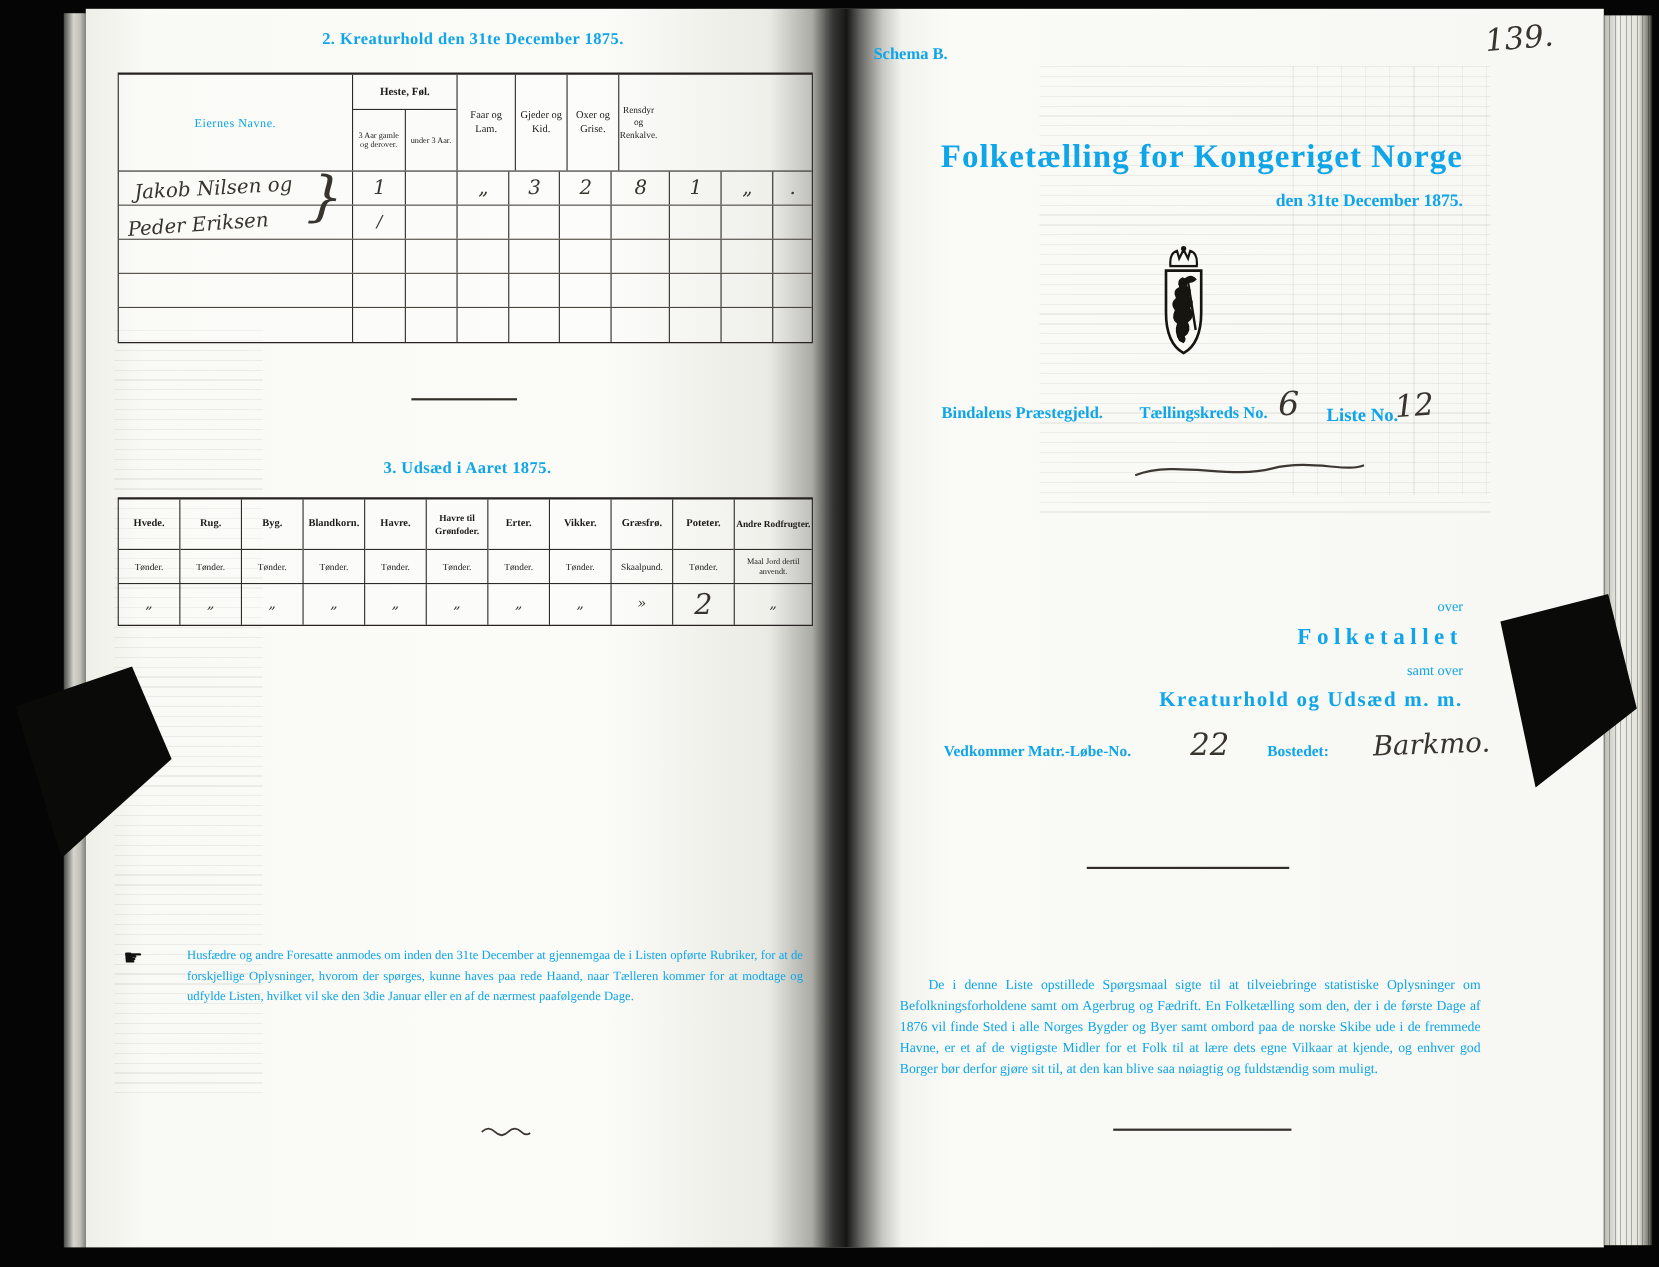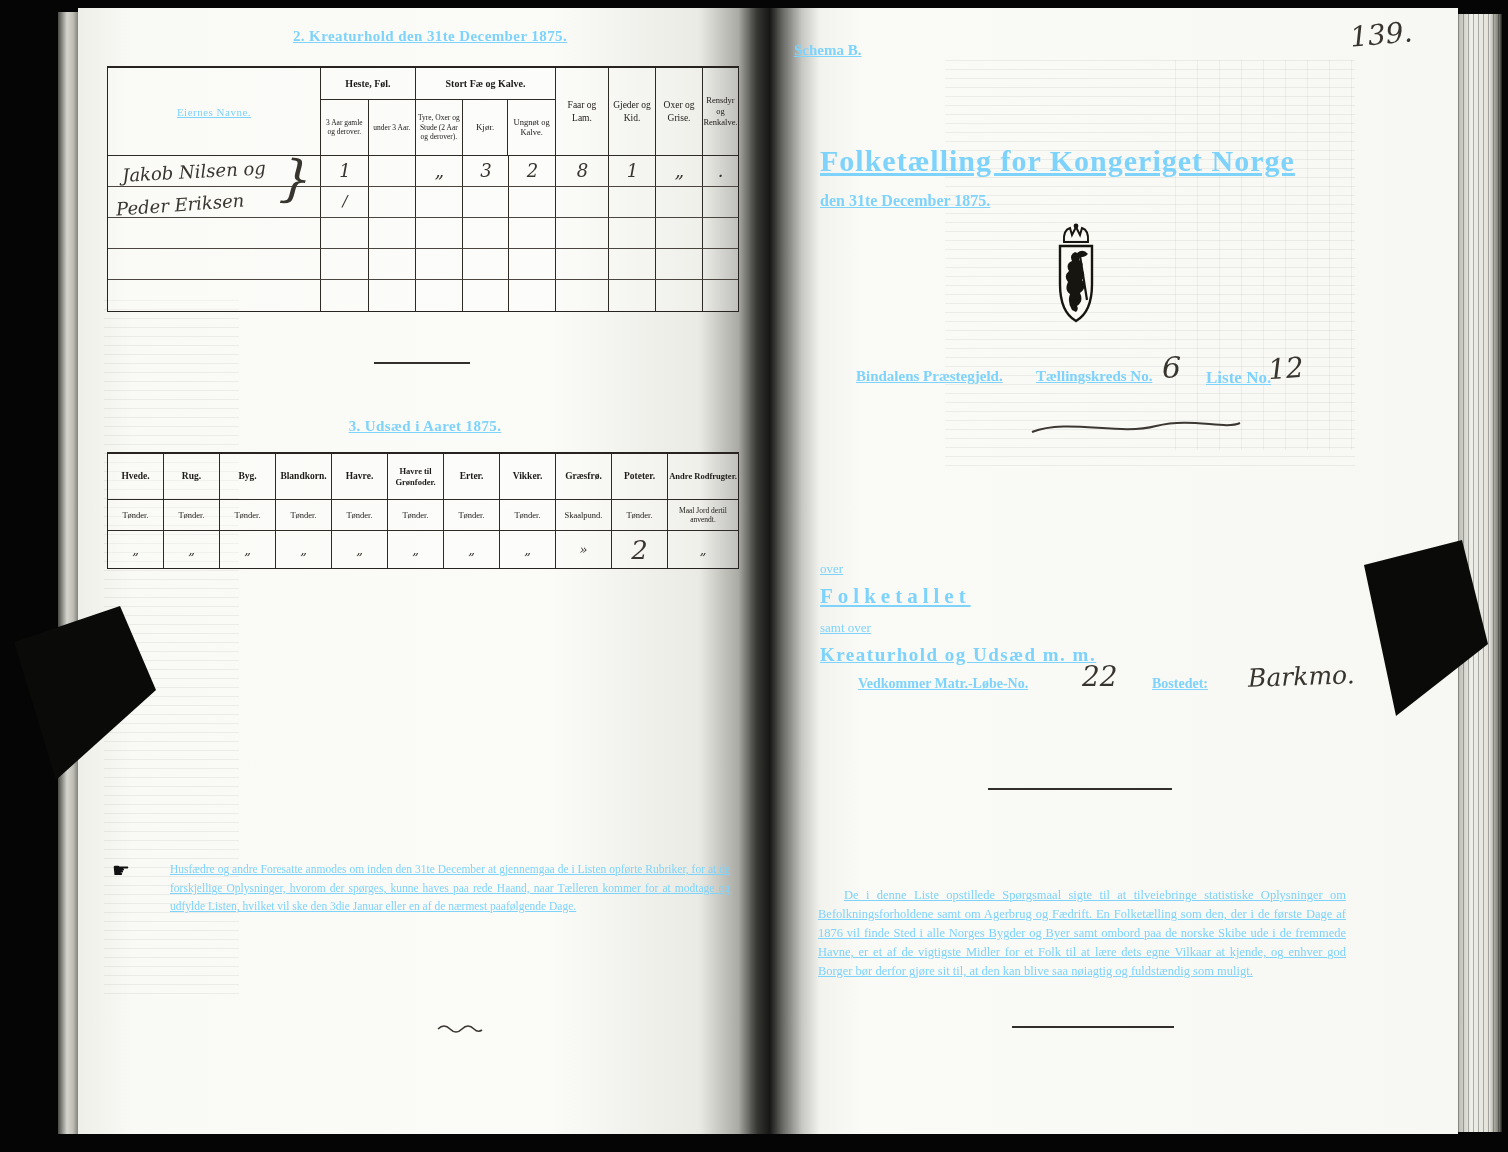--- a/index.html
+++ b/index.html
@@ -12,21 +12,21 @@
   .page-right{left:750px;width:708px;
     background:linear-gradient(to right,#c8c8c1 0%,#ededE8 5%,#fafaf6 16%,#f7f7f3 100%);}
   .stack-right{position:absolute;left:1458px;top:14px;width:44px;height:1118px;
     background-image:repeating-linear-gradient(to right,rgba(0,0,0,.28) 0 1px,rgba(0,0,0,0) 1px 5px),
       linear-gradient(to right,#b9b9b2,#eFeFe9 30%,#e2e2db 72%,#6f6f68 94%,#1c1c1a 100%);}
   .stack-left{position:absolute;left:58px;top:12px;width:20px;height:1122px;
     background:linear-gradient(to right,#4a4a46,#d6d6cf 45%,#bfbfb8 75%,#83837d 100%);}
   .gutter{position:absolute;left:700px;top:8px;width:120px;height:1126px;pointer-events:none;
     background:linear-gradient(to right,rgba(12,12,10,0) 0%,rgba(12,12,10,.22) 32%,rgba(8,8,6,.78) 48%,rgba(5,5,4,.92) 58%,rgba(8,8,6,.6) 68%,rgba(12,12,10,.18) 85%,rgba(12,12,10,0) 100%);}
   .ghost{position:absolute;pointer-events:none;filter:blur(.6px);}
-  .printed{font-family:"Liberation Serif","DejaVu Serif",serif;color:#7dd3fc;text-decoration:underline;}
+  .printed{font-family:"Liberation Serif","DejaVu Serif",serif;color:#0ea5e9;}
   .hw{font-family:"DejaVu Serif",serif;font-style:italic;color:#38342e;}
   .h-sec{font-weight:bold;font-size:15px;letter-spacing:.4px;text-align:center;}
   .rule{background:#322e29;}
 
   
   .t1{position:absolute;left:107px;top:66px;width:630px;border:1.5px solid #262320;border-top-width:2px;box-sizing:content-box;background:rgba(255,255,255,.25);}
   .t1 *{box-sizing:border-box;}
   .t1-head{display:flex;height:88px;border-bottom:1px solid #2e2a26;}
   .t1-owner{width:213px;border-right:1px solid #2e2a26;display:flex;align-items:center;justify-content:center;
     font-size:11px;letter-spacing:.5px;}
@@ -60,21 +60,21 @@
     font-size:8.5px;line-height:1.2;padding:1px;}
   .t2-row{display:flex;height:38px;border-top:.5px solid #2e2a26;}
   .t2-val{border-right:1px solid #2e2a26;display:flex;align-items:center;justify-content:center;font-size:13px;}
   .t2-val.end{border-right:none;}
   .t2-val.big{font-size:26px;}
 
   .foot-hand{font-family:"DejaVu Sans",sans-serif;font-size:20px;color:#111;}
   .foot-text{font-size:11.5px;line-height:1.62;text-align:justify;}
 
   
-  .rp-center{position:absolute;left:820px;width:510px;text-align:left;margin-top:18px;}
+  .rp-center{position:absolute;left:820px;width:510px;text-align:right;}
   .para{font-size:12.5px;line-height:1.52;text-align:justify;text-indent:26px;}
 </style>
 </head>
 <body>
 
 <div class="canvas">
 
   <div class="stack-left"></div>
   <div class="page page-left"></div>
   <div class="page page-right"></div>
@@ -91,28 +91,20 @@
   <div class="abs printed h-sec" style="left:250px;top:28px;width:360px;">2. Kreaturhold den 31te December 1875.</div>
 
   <div class="t1" style="position:absolute;">
     <div class="t1-head">
       <div class="t1-owner printed">Eiernes Navne.</div>
       <div class="t1-grp" style="width:95px;">
         <div class="t1-grp-title">Heste, Føl.</div>
         <div class="t1-subs">
           <div class="t1-sub" style="width:48px;">3 Aar gamle og derover.</div>
           <div class="t1-sub last" style="width:47px;">under 3 Aar.</div>
-        </div>
-      </div>
-      <div class="t1-grp" style="width:140px;">
-        <div class="t1-grp-title">Stort Fæ og Kalve.</div>
-        <div class="t1-subs">
-          <div class="t1-sub" style="width:47px;">Tyre, Oxer og Stude (2 Aar og derover).</div>
-          <div class="t1-sub" style="width:46px;font-size:9px;">Kjør.</div>
-          <div class="t1-sub last" style="width:47px;font-size:8.5px;">Ungnøt og Kalve.</div>
         </div>
       </div>
       <div class="t1-single" style="width:53px;">Faar og Lam.</div>
       <div class="t1-single" style="width:47px;">Gjeder og Kid.</div>
       <div class="t1-single" style="width:47px;">Oxer og Grise.</div>
       <div class="t1-single end" style="width:35px;">Rensdyr og Renkalve.</div>
     </div>
 
     <div class="t1-body">
       <div class="t1-row">

